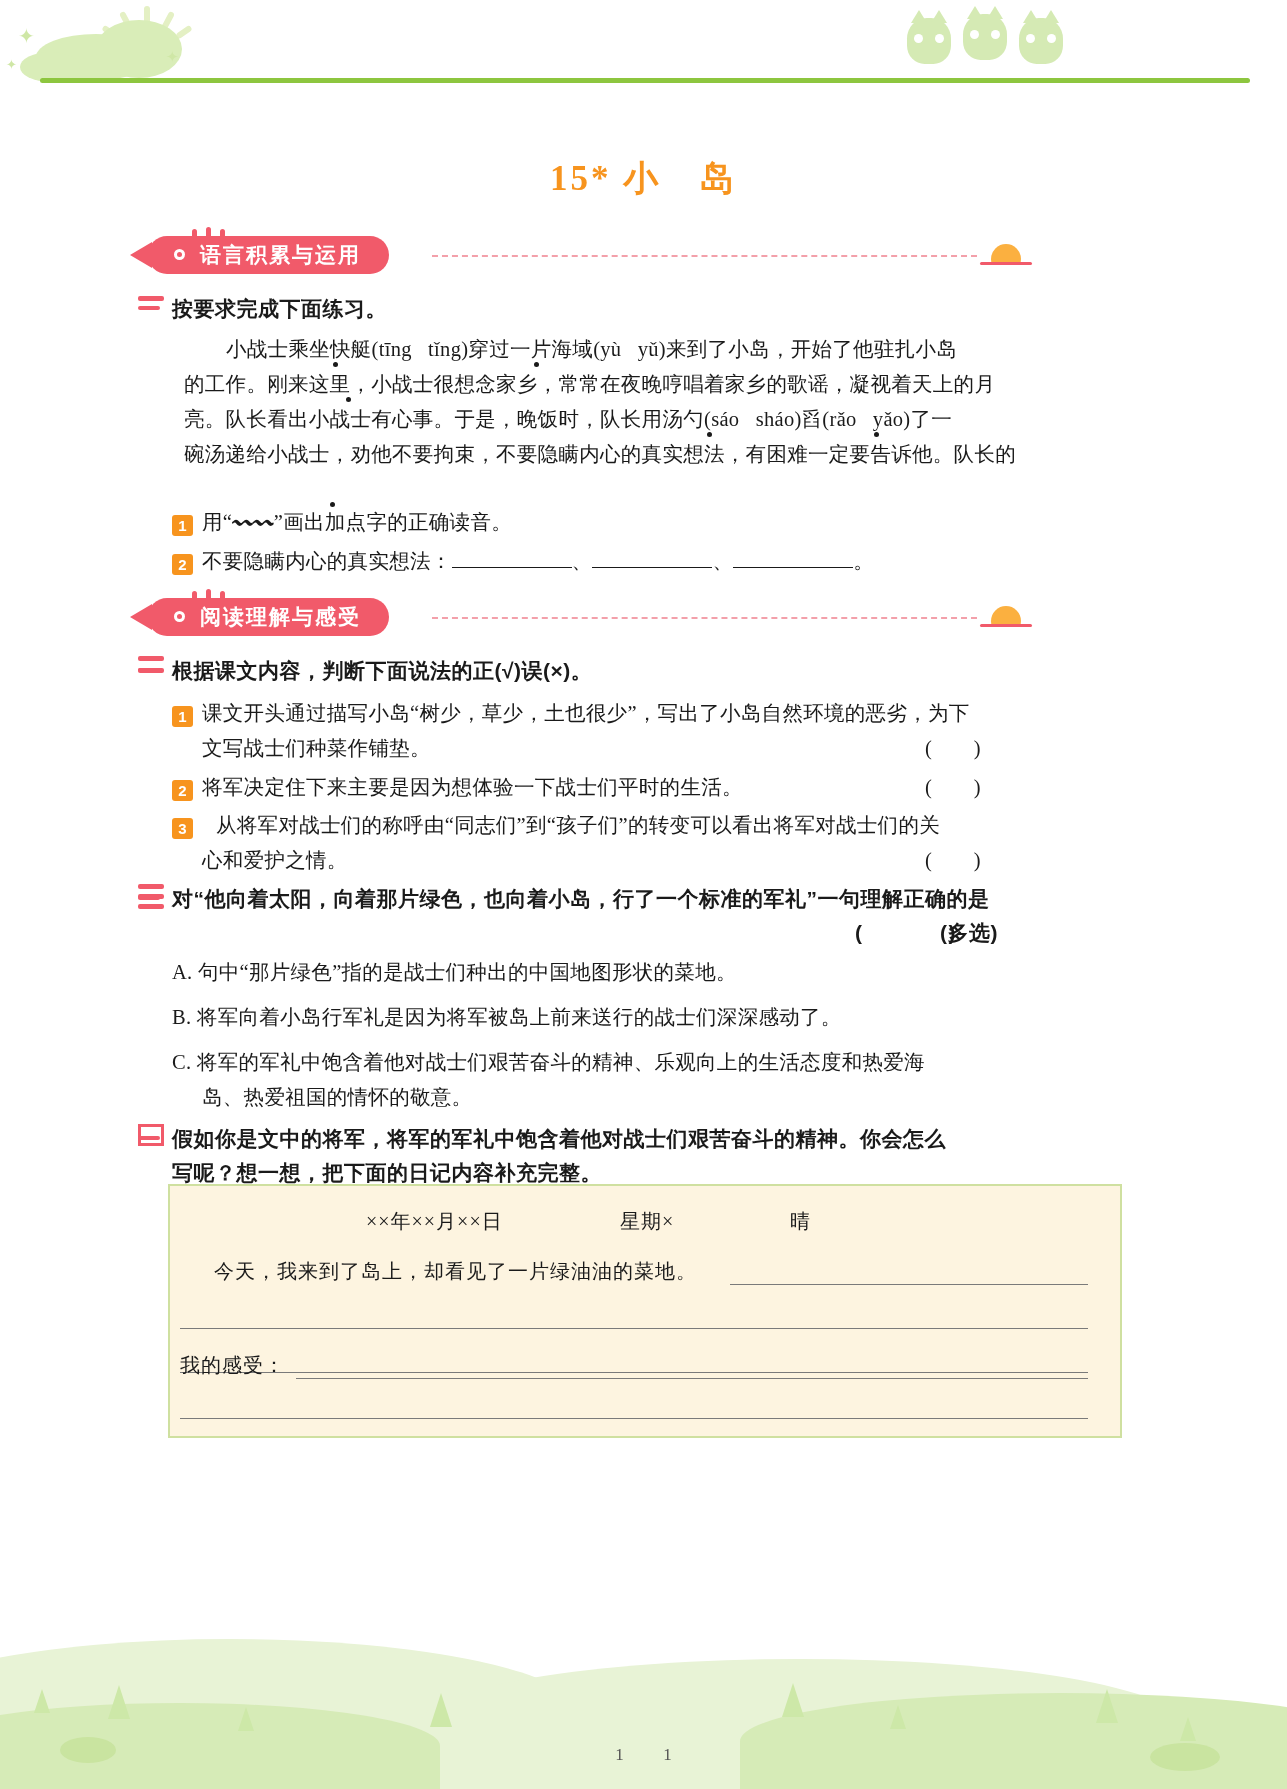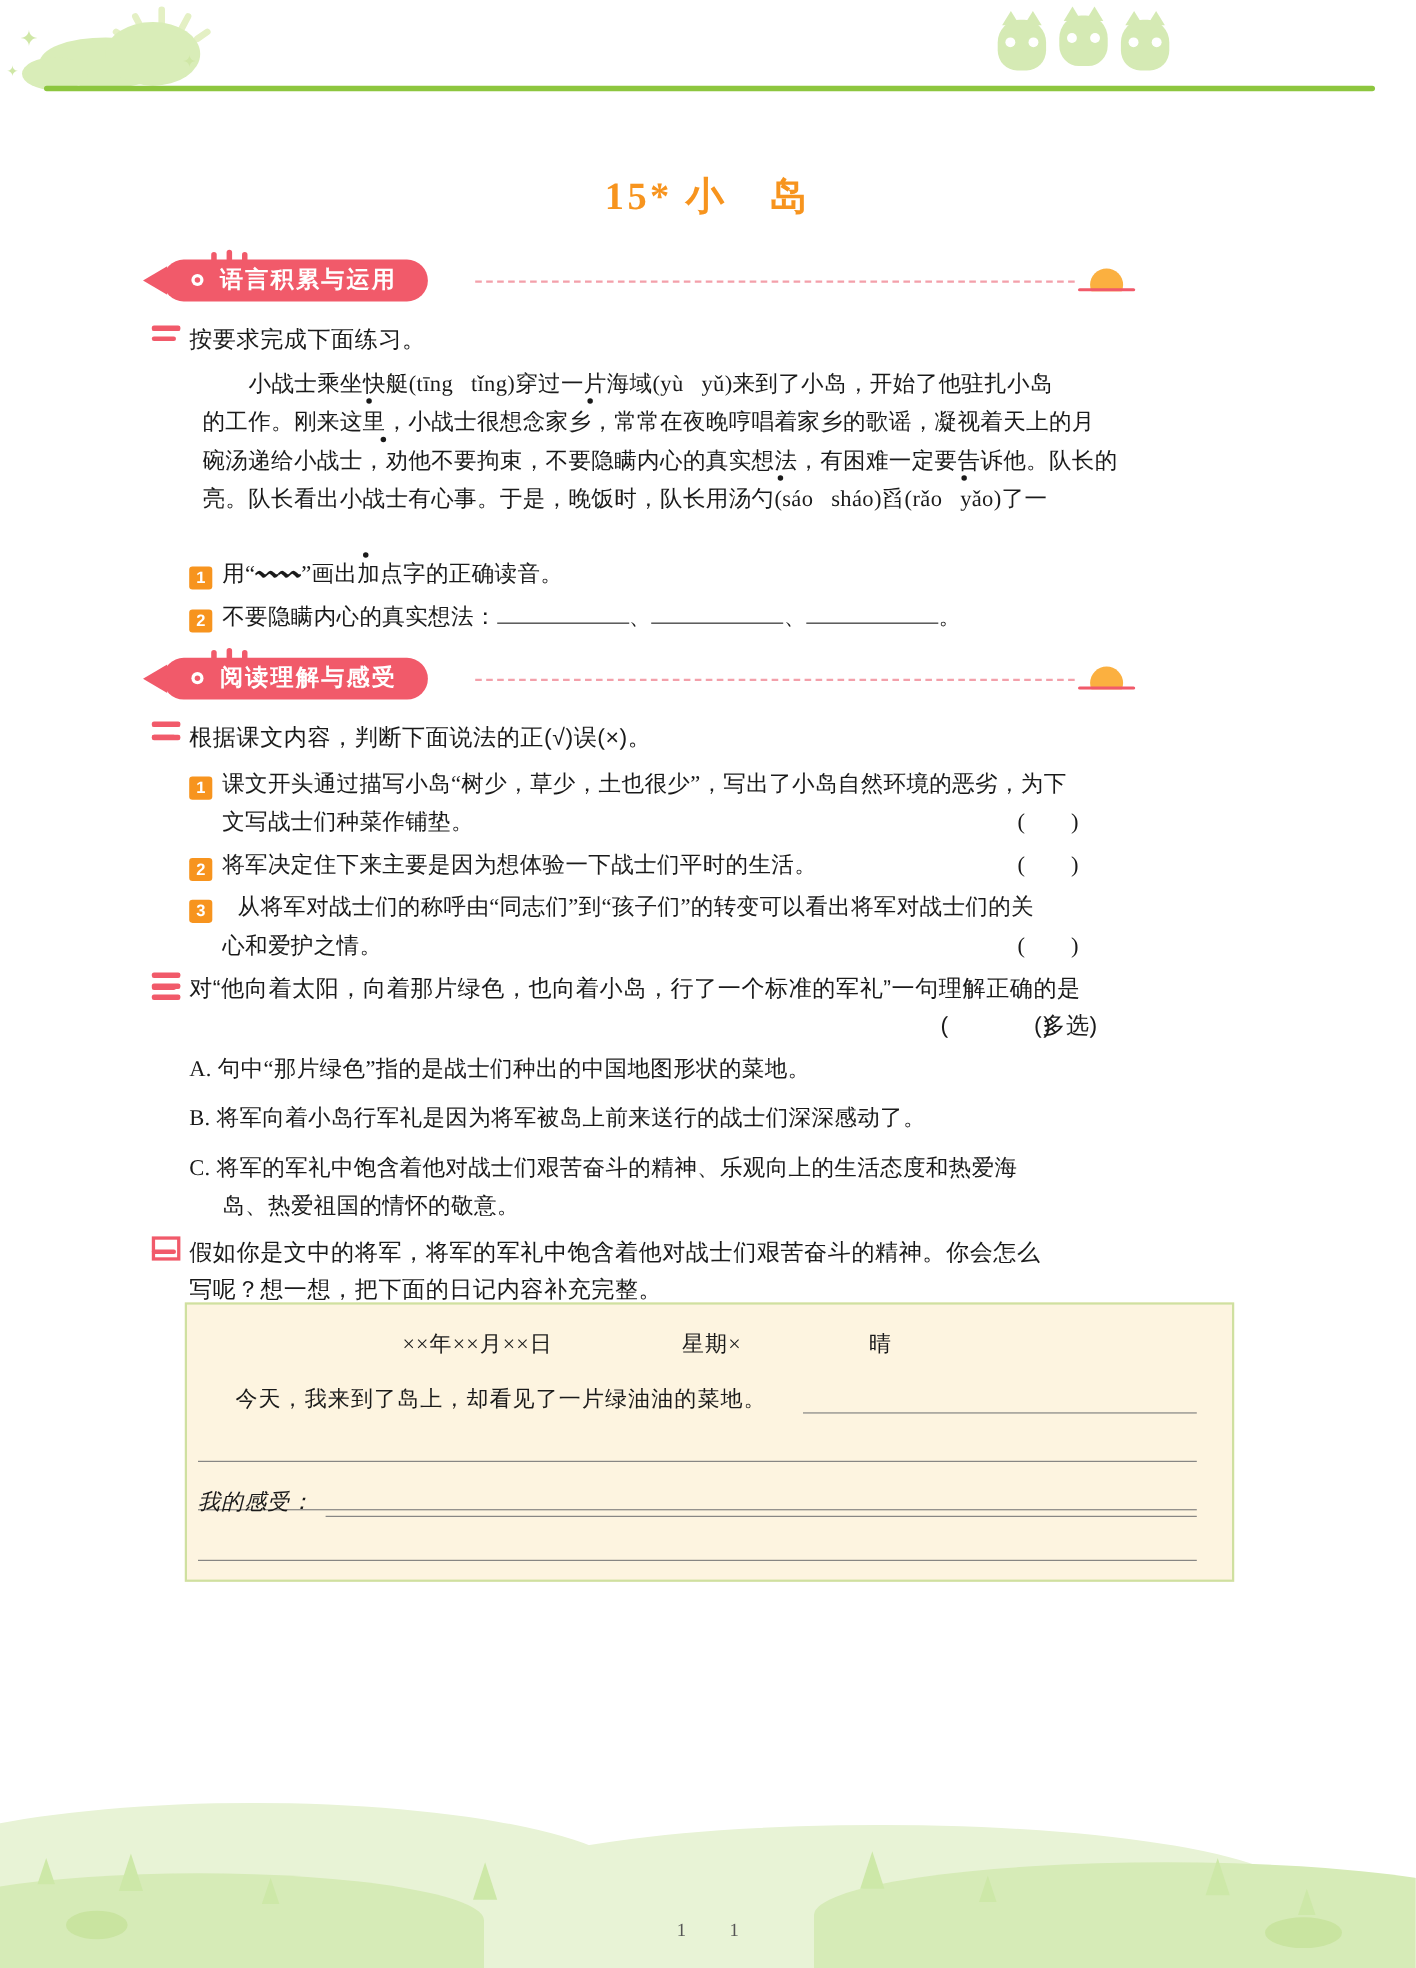--- a/index.html
+++ b/index.html
@@ -173,21 +173,21 @@
     content: "";
     position: absolute;
     left: -2px; top: 12px;
     width: 22px; height: 4px;
     background: #f15a6a;
     border-radius: 2px;
   }
   .q-text {
     position: absolute;
     font-size: 21px;
-    font-weight: normal;
+    font-weight: bold;
     line-height: 34px;
     font-family: "Liberation Sans", sans-serif;
     letter-spacing: 0.5px;
   }
   .badge {
     position: absolute;
     width: 21px;
     height: 21px;
     background: #f7941e;
     color: #ffffff;
@@ -364,24 +364,24 @@
 </div>
 
 <div class="q-num" style="left:140px;top:294px;color:transparent;">一</div>
 <div class="q-text" style="left:172px;top:292px;">按要求完成下面练习。</div>
 
 <div class="body-text" style="left:184px;top:332px;width:950px;">
   <div style="text-indent:42px;">
     <span>小战士乘坐快艇(</span><span>tīng</span>&nbsp;&nbsp;&nbsp;<span>tǐng</span><span>)穿过一片海域(</span><span>yù</span>&nbsp;&nbsp;&nbsp;<span>yǔ</span><span>)来到了小岛，开始了他驻扎小岛</span>
   </div>
   <div>的工作。刚来这里，小战士很想念家乡，常常在夜晚哼唱着家乡的歌谣，凝视着天上的月</div>
-  <div>碗汤递给小战士，劝他不要拘束，不要隐瞒内心的真实想法，有困难一定要告诉他。队长的</div>
   <div>
     <span>亮。队长看出小战士有心事。于是，晚饭时，队长用汤勺(</span><span>sáo</span>&nbsp;&nbsp;&nbsp;<span>sháo</span><span>)舀(</span><span>rǎo</span>&nbsp;&nbsp;&nbsp;<span>yǎo</span><span>)了一</span>
   </div>
+  <div>碗汤递给小战士，劝他不要拘束，不要隐瞒内心的真实想法，有困难一定要告诉他。队长的</div>
 </div>
 
 <div style="position:absolute;left:333px;top:362px;width:5px;height:5px;border-radius:50%;background:#1a1a1a;"></div>
 <div style="position:absolute;left:534px;top:362px;width:5px;height:5px;border-radius:50%;background:#1a1a1a;"></div>
 <div style="position:absolute;left:346px;top:397px;width:5px;height:5px;border-radius:50%;background:#1a1a1a;"></div>
 <div style="position:absolute;left:707px;top:432px;width:5px;height:5px;border-radius:50%;background:#1a1a1a;"></div>
 <div style="position:absolute;left:874px;top:432px;width:5px;height:5px;border-radius:50%;background:#1a1a1a;"></div>
 <div style="position:absolute;left:330px;top:502px;width:5px;height:5px;border-radius:50%;background:#1a1a1a;"></div>
 
 <div class="badge" style="left:172px;top:515px;">1</div>
@@ -454,21 +454,21 @@
 <div class="diary">
   <div class="diary-text" style="left:196px;top:22px;">××年××月××日</div>
   <div class="diary-text" style="left:450px;top:22px;">星期×</div>
   <div class="diary-text" style="left:620px;top:22px;">晴</div>
 
   <div class="diary-text" style="left:44px;top:72px;">今天，我来到了岛上，却看见了一片绿油油的菜地。</div>
   <div class="diary-line" style="left:560px;top:98px;width:358px;"></div>
   <div class="diary-line" style="left:10px;top:142px;width:908px;"></div>
   <div class="diary-line" style="left:10px;top:186px;width:908px;"></div>
 
-  <div class="diary-text" style="left:10px;top:166px;font-style:italic;">我的感受：</div>
+  <div class="diary-text" style="left:10px;top:166px;">我的感受：</div>
   <div class="diary-line" style="left:126px;top:192px;width:792px;"></div>
   <div class="diary-line" style="left:10px;top:232px;width:908px;"></div>
 </div>
 
 <div class="footer-scene">
   <div class="hill" style="left:-120px;bottom:0;width:700px;height:150px;"></div>
   <div class="hill" style="left:420px;bottom:0;width:760px;height:130px;"></div>
   <div class="hill hill2" style="left:-80px;bottom:0;width:520px;height:86px;"></div>
   <div class="hill hill2" style="left:740px;bottom:0;width:640px;height:96px;"></div>
   <div class="tree" style="left:108px;bottom:70px;"></div>

